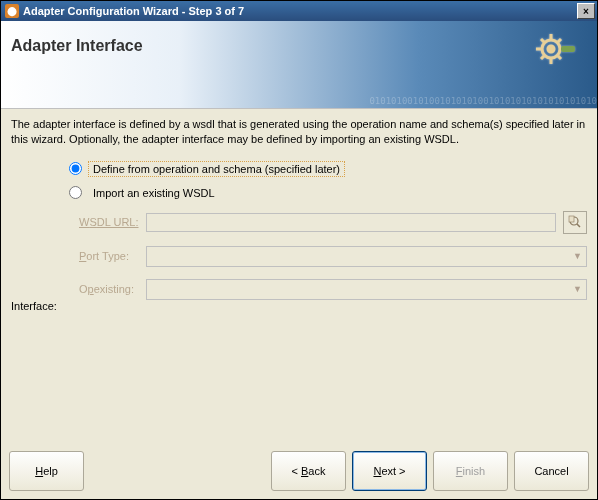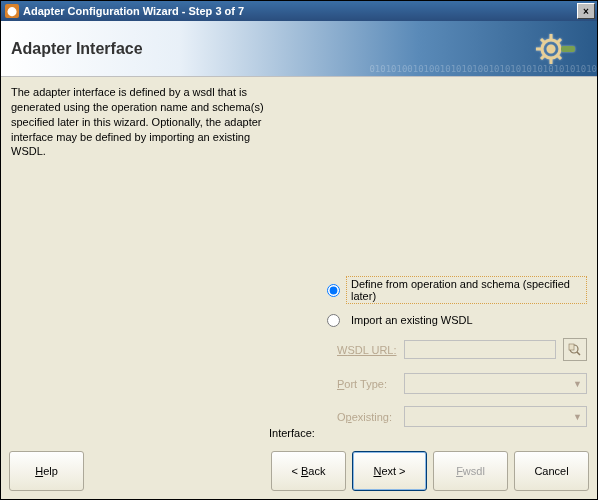--- a/index.html
+++ b/index.html
@@ -2,26 +2,26 @@
 <html><head>
 <meta charset="utf-8">
 <style>
   html,body{margin:0;padding:0;font-family:Tahoma,Arial,sans-serif;font-size:11px;color:#000;background:#fff}
   .window{width:598px;height:500px;box-sizing:border-box;border:1px solid #000;background:#ece9d8;display:flex;flex-direction:column}
   .titlebar{height:20px;background:linear-gradient(to bottom,#3a6ea5,#2a4d7d);color:#fff;display:flex;align-items:center;justify-content:space-between;padding:0 2px 0 4px}
   .titlebar .tleft{display:flex;align-items:center;gap:4px}
   .titlebar .ticon{width:14px;height:14px;background:#d9822b;border-radius:2px;display:flex;align-items:center;justify-content:center;font-size:9px;color:#fff}
   .titlebar .ttxt{font-weight:bold;font-size:11px}
   .titlebar .closebtn{width:16px;height:14px;background:#bfbfbf;border:1px solid #fff;border-right-color:#404040;border-bottom-color:#404040;display:flex;align-items:center;justify-content:center;font-weight:bold;font-size:10px;color:#000;cursor:pointer;font-family:Arial}
-  .header{height:55px;background:linear-gradient(to right,#fff 0%,#e8f0f8 30%,#5a8ab8 70%,#2a5a8a 100%);display:flex;align-items:center;justify-content:space-between;padding:0 10px;position:relative;overflow:hidden;border-bottom:1px solid #c0c0c0}
+  .header{height:55px;background:linear-gradient(to right,#fff 0%,#e8f0f8 30%,#5a8ab8 70%,#2a5a8a 100%);display:flex;align-items:flex-start;justify-content:space-between;padding:16px 10px;position:relative;overflow:hidden;border-bottom:1px solid #c0c0c0}
   .header h1{margin:0;font-size:16px;font-weight:bold;color:#333}
   .header .gear{position:absolute;right:20px;top:6px}
   .header .gear svg{filter:drop-shadow(0 0 1px rgba(255,255,255,.5))}
   .header .binary{position:absolute;right:0;bottom:2px;color:rgba(255,255,255,.25);font-size:9px;font-family:monospace;white-space:nowrap;pointer-events:none}
-  .content{flex:1;padding:8px 10px 6px 10px;display:flex;overflow:hidden;background:#ece9d8}
+  .content{flex:1;padding:8px 10px 6px 10px;display:flex;flex-direction:column;overflow:hidden;background:#ece9d8}
   .desc{font-size:11px;line-height:1.35;color:#000;margin-bottom:14px}
   .iface-row{display:flex;align-items:flex-end;gap:6px}
   .iface-label{padding-top:2px;font-size:11px;width:52px}
   .radio-col{flex:1}
   .radio-item{display:flex;align-items:center;gap:6px;margin-bottom:8px}
   .radio-item input{margin:0}
   .radio-item.selected .radio-label{border:1px dotted #d9a24a;padding:1px 4px}
   .radio-item:not(.selected) .radio-label{padding:2px 5px}
   .radio-label{font-size:11px}
   .sub-fields{margin-top:10px;margin-left:10px}
@@ -126,18 +126,18 @@
     </div>
 
     <div class="spacer"></div>
   </div>
 
   <div class="footer">
     <button class="btn"><span class="und">H</span><span>elp</span></button>
     <div class="right-btns">
       <button class="btn"><span>&lt; </span><span class="und">B</span><span>ack</span></button>
       <button class="btn default"><span class="und">N</span><span>ext &gt;</span></button>
-      <button class="btn" disabled=""><span class="und">F</span><span>wsdl</span></button>
+      <button class="btn" disabled=""><span class="und">F</span><span>inish</span></button>
       <button class="btn">Cancel</button>
     </div>
   </div>
 
 </div>
 
 </body></html>

